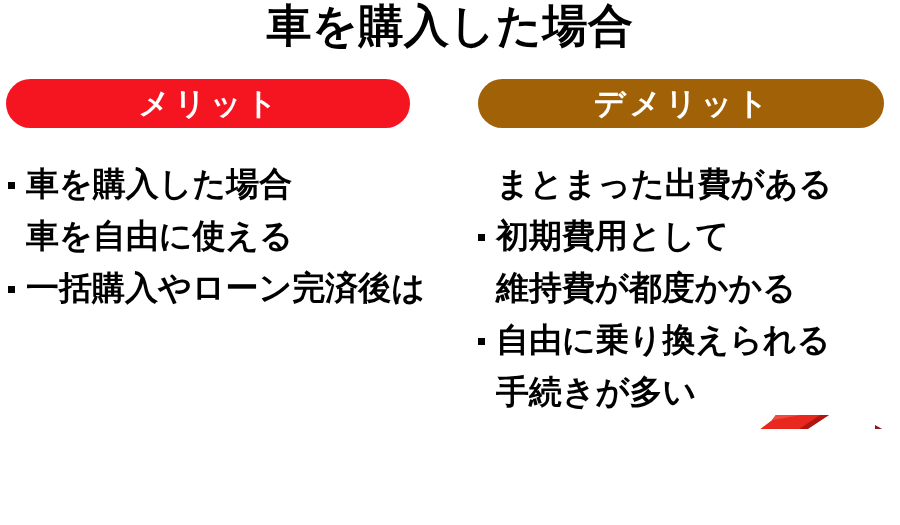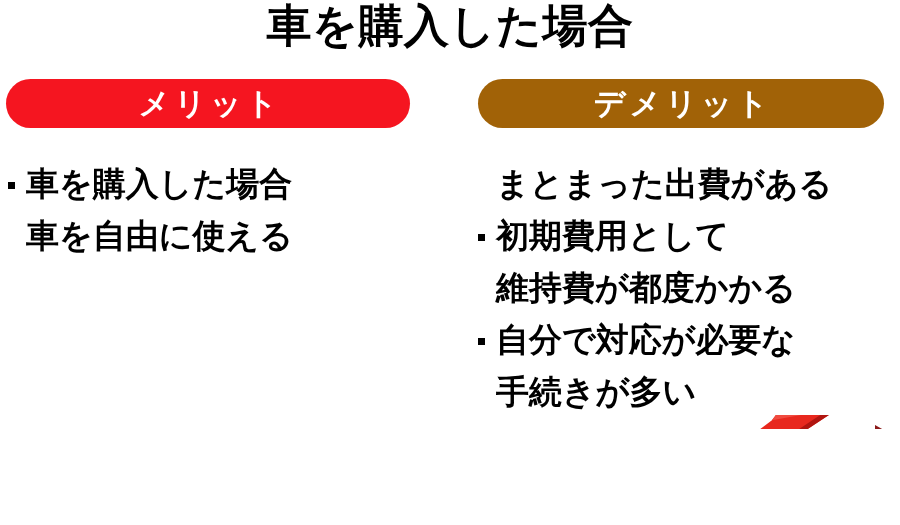--- a/index.html
+++ b/index.html
@@ -123,38 +123,39 @@
   </div>
 
   <div class="column col-left">
 
     <div class="bullet-item">
       <div class="line has-bullet">車を購入した場合</div>
       <div class="line">車を自由に使える</div>
     </div>
 
     <div class="bullet-item">
+      <div class="line has-bullet">一括購入やローン完済後は</div>
     </div>
 
 
   </div>
 
   <div class="column col-right">
 
     <div class="bullet-item">
       <div class="line">まとまった出費がある</div>
       <div class="line has-bullet">初期費用として</div>
     </div>
 
     <div class="bullet-item">
       <div class="line">維持費が都度かかる</div>
     </div>
 
     <div class="bullet-item">
-      <div class="line has-bullet">自分で対応が必要な</div>
+      <div class="line has-bullet">自由に乗り換えられる</div>
       <div class="line">手続きが多い</div>
     </div>
 
   </div>
 
   <div class="illustration">
     <svg width="325" height="110" viewBox="0 0 325 110" xmlns="http://www.w3.org/2000/svg">
 
       <g>
         <path d="M10,100 L52,84 L96,100 L152,66 L196,80 L300,18 L300,10 L325,24 L300,40 L300,32 L198,94 L152,80 L96,110 L46,96 L6,110 Z" fill="#8b1a1a"></path>

